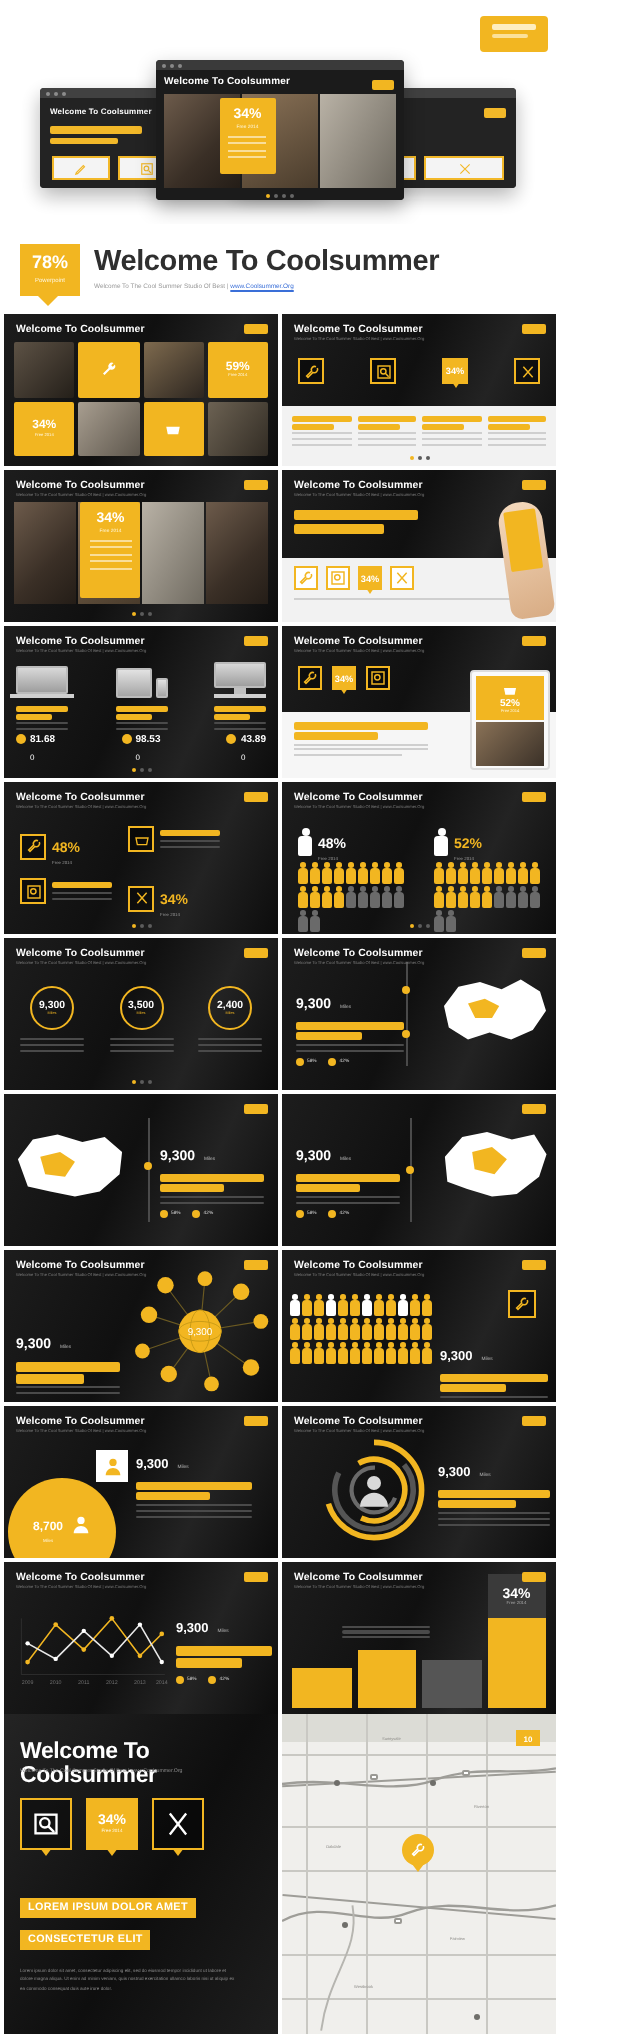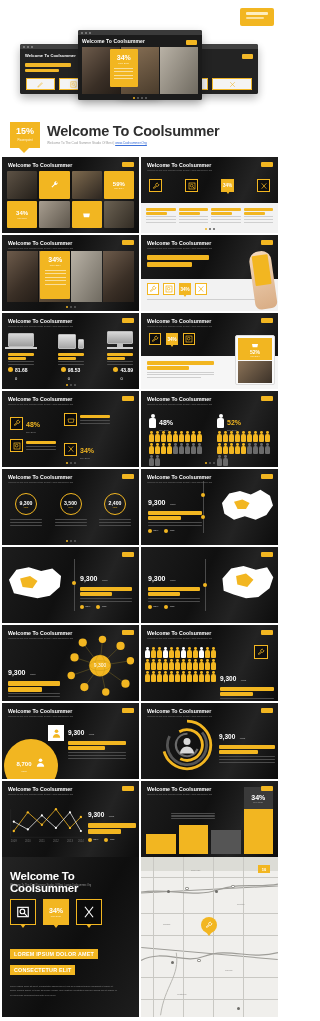--- a/index.html
+++ b/index.html
@@ -257,21 +257,21 @@
             <span class="off"></span>
             <span class="off"></span>
             <span class="off"></span>
           </div>
       </div>
     </div>
   </div>
 
   <div class="titlerow">
     <div class="tbadge">
-      <b>15%</b>
+      <b>78%</b>
       <span>Powerpoint</span>
     </div>
     <div class="tmain">
       <h1>Welcome To Coolsummer</h1>
       <p>
         <span>Welcome To The Cool Summer Studio Of Best | </span><a href="#">www.Coolsummer.Org</a>
       </p>
     </div>
   </div>
 

